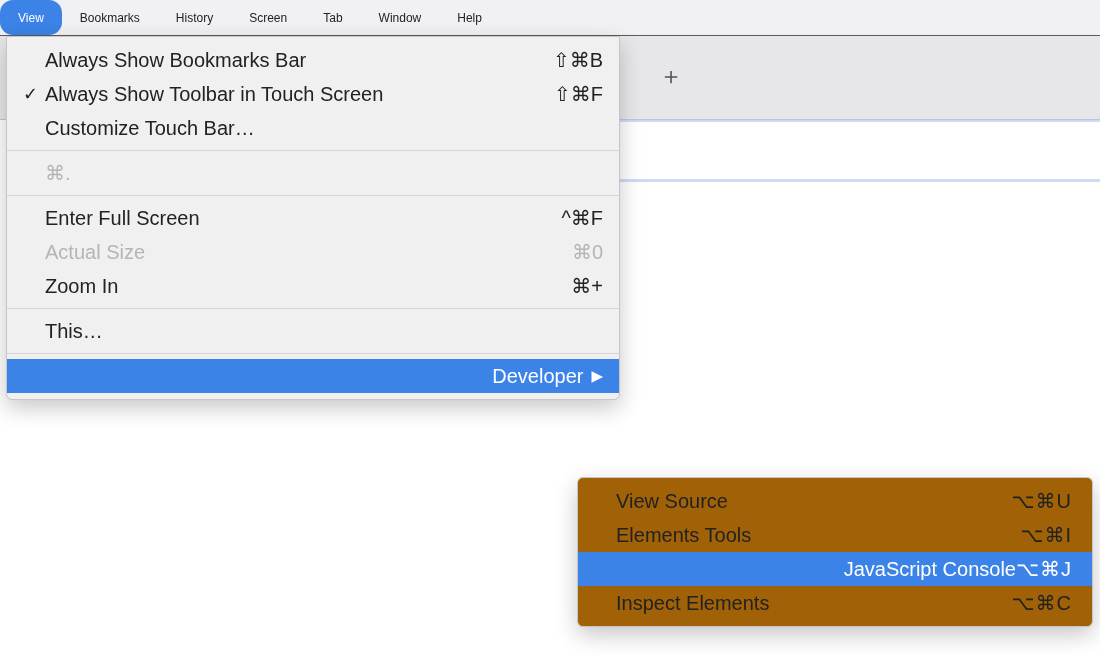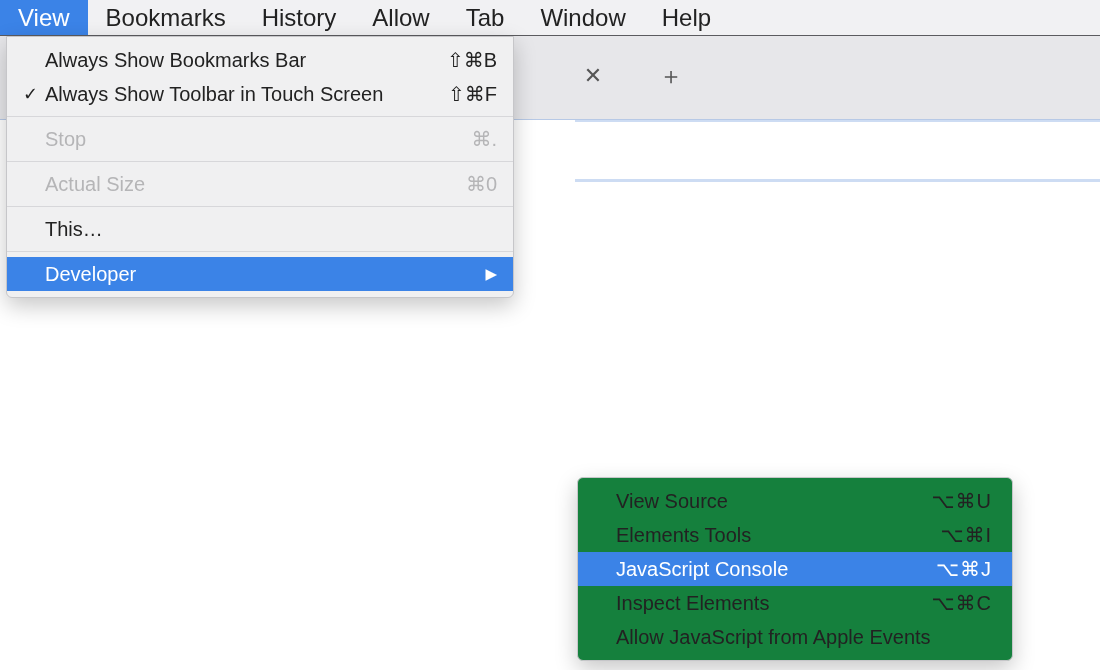--- a/index.html
+++ b/index.html
@@ -16,23 +16,24 @@
   display: flex;
   height: 36px;
   align-items: stretch;
   background: #f1f1f3;
   border-bottom: 1px solid #5b5b5f;
 }
 .menubar-item {
   display: flex;
   align-items: center;
   padding: 16px 18px;
-  font-size: 24px;
+  font-size: 12px;
   color: #222;
   cursor: default;
+  border-radius: 13px;
 }
 .menubar-item.active {
   background: #3b83e7;
   color: #fff;
 }
 .browser-chrome {
   background: #e7e7ea;
   height: 84px;
   border-bottom: 1px solid #b7c9e6;
   position: relative;
@@ -79,21 +80,21 @@
   top: 186px;
   left: 575px;
   right: 0;
   bottom: 0;
   background: #fff;
 }
 .dropdown {
   position: absolute;
   top: 36px;
   left: 6px;
-  width: 508px;
+  width: 614px;
   background: #f0f0f1;
   border: 1px solid #c6c6c9;
   border-radius: 0 0 6px 6px;
   box-shadow: 0 8px 22px rgba(0,0,0,0.22);
   padding: 6px 0;
 }
 .menu-item {
   display: flex;
   align-items: center;
   height: 34px;
@@ -113,37 +114,38 @@
   font-size: 20px;
   font-variant-ligatures: none;
   letter-spacing: 0px;
   color: #222;
 }
 .menu-item.disabled { color: #b5b5b7; }
 .menu-item.disabled .shortcut { color: #b5b5b7; }
 .menu-item.highlighted {
   background: #3b83e7;
   color: #fff;
+  text-align: right;
 }
 .menu-item.highlighted .shortcut { color: #fff; }
 .menu-item .arrow {
   font-size: 15px;
   margin-left: 8px;
 }
 .separator {
   height: 1px;
   background: #d7d7da;
   margin: 5px 0;
 }
 .submenu {
   position: absolute;
   top: 477px;
   left: 577px;
-  width: 436px;
-  background: #15803d;
+  width: 516px;
+  background: #a16207;
   border: 1px solid #c6c6c9;
   border-radius: 6px;
   box-shadow: 0 8px 22px rgba(0,0,0,0.22);
   padding: 6px 0;
 }
 .submenu .menu-item { padding: 0 20px 0 38px; }
 .submenu .menu-item .shortcut { letter-spacing: 1px; }
 </style>
 </head>
 <body>
@@ -152,21 +154,21 @@
   <div class="menubar-item active">
       <span>View</span>
     </div>
   <div class="menubar-item">
       <span>Bookmarks</span>
     </div>
   <div class="menubar-item">
       <span>History</span>
     </div>
   <div class="menubar-item">
-      <span>Allow</span>
+      <span>Screen</span>
     </div>
   <div class="menubar-item">
       <span>Tab</span>
     </div>
   <div class="menubar-item">
       <span>Window</span>
     </div>
   <div class="menubar-item">
       <span>Help</span>
     </div>
@@ -190,33 +192,47 @@
   <div class="menu-item">
     <span class="check"></span>
     <span class="label">Always Show Bookmarks Bar</span>
     <span class="shortcut">⇧⌘B</span>
   </div>
   <div class="menu-item">
     <span class="check">✓</span>
     <span class="label">Always Show Toolbar in Touch Screen</span>
     <span class="shortcut">⇧⌘F</span>
   </div>
+  <div class="menu-item">
+    <span class="check"></span>
+    <span class="label">Customize Touch Bar…</span>
+    <span class="shortcut"></span>
+  </div>
   <div class="separator"></div>
 
   <div class="menu-item disabled">
     <span class="check"></span>
-    <span class="label">Stop</span>
     <span class="shortcut">⌘.</span>
   </div>
   <div class="separator"></div>
 
+  <div class="menu-item">
+    <span class="check"></span>
+    <span class="label">Enter Full Screen</span>
+    <span class="shortcut">^⌘F</span>
+  </div>
   <div class="menu-item disabled">
     <span class="check"></span>
     <span class="label">Actual Size</span>
     <span class="shortcut">⌘0</span>
+  </div>
+  <div class="menu-item">
+    <span class="check"></span>
+    <span class="label">Zoom In</span>
+    <span class="shortcut">⌘+</span>
   </div>
   <div class="separator"></div>
 
   <div class="menu-item">
     <span class="check"></span>
     <span class="label">This…</span>
     <span class="shortcut"></span>
   </div>
   <div class="separator"></div>
 
@@ -237,17 +253,13 @@
     <span class="shortcut">⌥⌘I</span>
   </div>
   <div class="menu-item highlighted">
     <span class="label">JavaScript Console</span>
     <span class="shortcut">⌥⌘J</span>
   </div>
   <div class="menu-item">
     <span class="label">Inspect Elements</span>
     <span class="shortcut">⌥⌘C</span>
   </div>
-  <div class="menu-item">
-    <span class="label">Allow JavaScript from Apple Events</span>
-    <span class="shortcut"></span>
-  </div>
 </div>
 
 </body></html>

